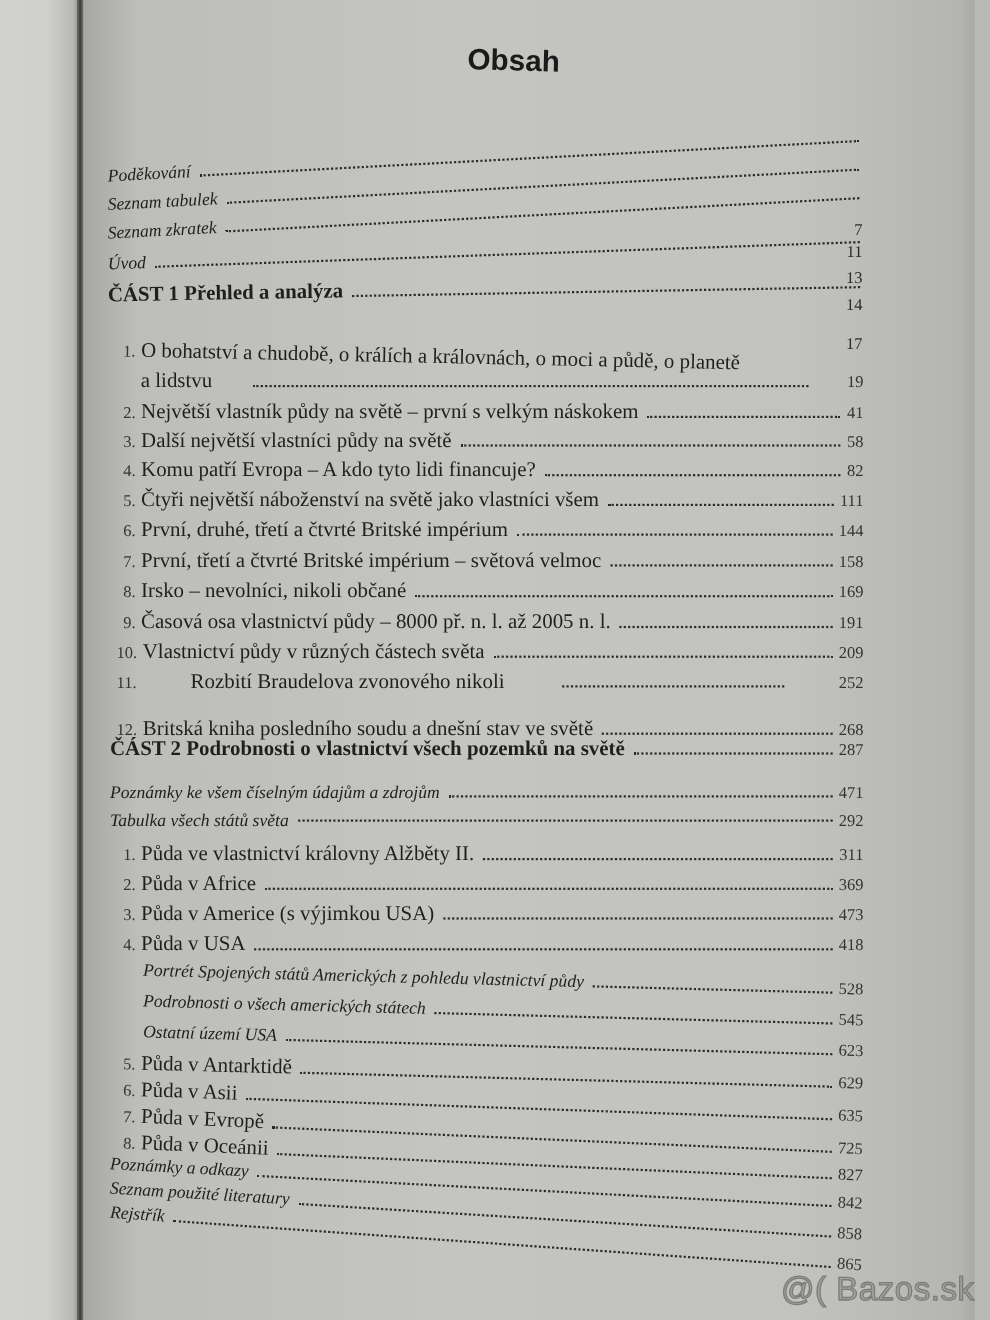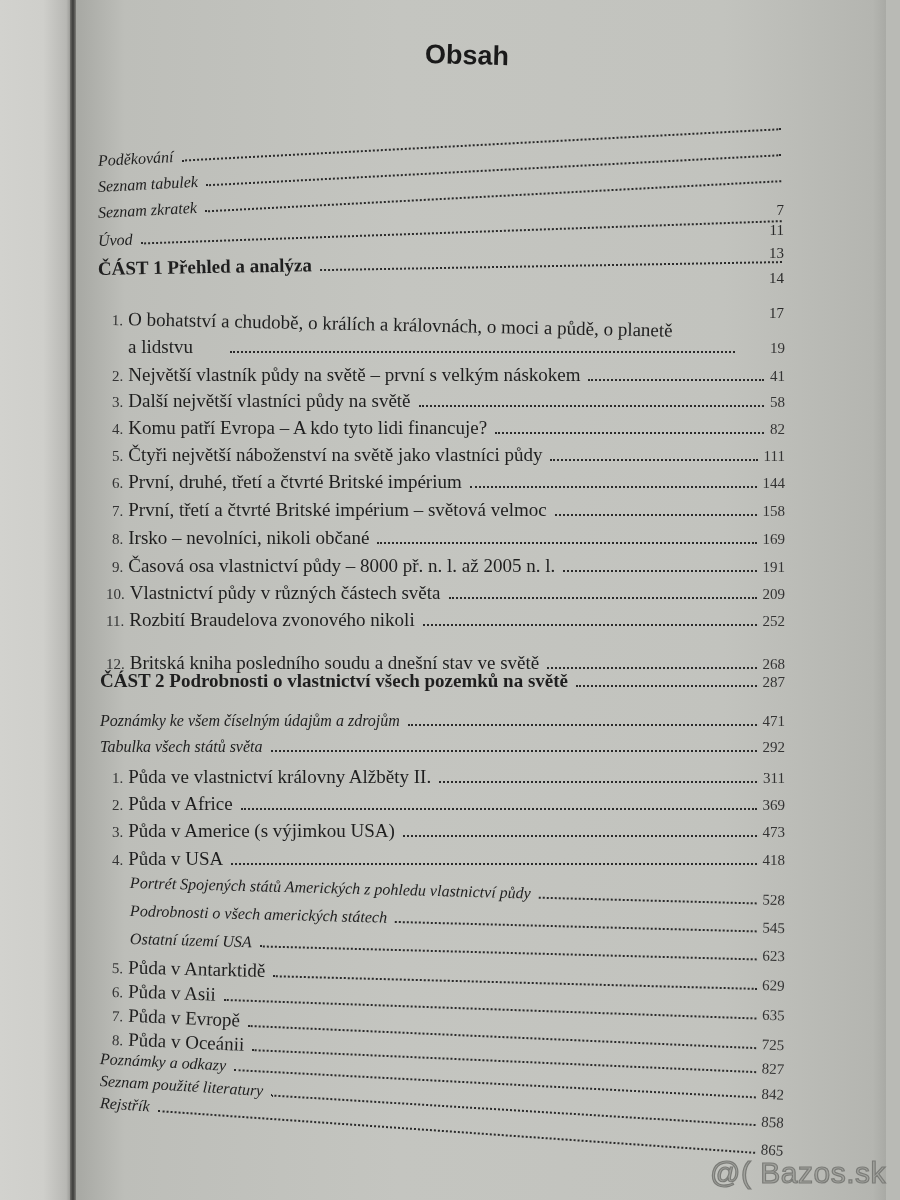--- a/index.html
+++ b/index.html
@@ -116,21 +116,21 @@
         <span class="num">58</span>
     </div>
     <div class="row" style="top:417px;left:36px;width:678px;">
       <span class="num">4.</span>
         <span class="label">Komu patří Evropa – A kdo tyto lidi financuje?</span>
         <span class="dots"></span>
         <span class="num">82</span>
     </div>
     <div class="row" style="top:444px;left:36px;width:678px;">
       <span class="num">5.</span>
-        <span class="label">Čtyři největší náboženství na světě jako vlastníci půdy</span>
+        <span class="label">Čtyři největší náboženství na světě jako vlastníci všem</span>
         <span class="dots"></span>
         <span class="num">111</span>
     </div>
     <div class="row" style="top:471px;left:36px;width:678px;">
       <span class="num">6.</span>
         <span class="label">První, druhé, třetí a čtvrté Britské impérium</span>
         <span class="dots"></span>
         <span class="num">144</span>
     </div>
     <div class="row" style="top:499px;left:36px;width:678px;">
@@ -150,21 +150,21 @@
         <span class="label">Časová osa vlastnictví půdy – 8000 př. n. l. až 2005 n. l.</span>
         <span class="dots"></span>
         <span class="num">191</span>
     </div>
     <div class="row" style="top:582px;left:30px;width:684px;">
       <span class="num">10.</span>
         <span class="label">Vlastnictví půdy v různých částech světa</span>
         <span class="dots"></span>
         <span class="num">209</span>
     </div>
-    <div class="row" style="top:609px;left:30px;width:684px;">
+    <div class="row" style="top:609px;left:30px;width:684px;gap:44px;">
       <span class="num">11.</span>
         <span class="label">Rozbití Braudelova zvonového nikoli</span>
         <span class="dots"></span>
         <span class="num">252</span>
     </div>
     <div class="row" style="top:652px;left:30px;width:684px;">
       <span class="num">12.</span>
         <span class="label">Britská kniha posledního soudu a dnešní stav ve světě</span>
         <span class="dots"></span>
         <span class="num">268</span>
@@ -173,21 +173,21 @@
     <div class="row part" style="top:670px;left:24px;width:690px;">
       <span class="label">ČÁST 2 Podrobnosti o vlastnictví všech pozemků na světě</span>
         <span class="dots"></span>
         <span class="num">287</span>
     </div>
     <div class="row italic" style="top:712px;left:24px;width:690px;justify-content:center;">
       <span class="label">Poznámky ke všem číselným údajům a zdrojům</span>
         <span class="dots"></span>
         <span class="num">471</span>
     </div>
-    <div class="row italic" style="top:738px;left:24px;width:690px;">
+    <div class="row italic" style="top:738px;left:24px;width:690px;align-items:center;">
       <span class="label">Tabulka všech států světa</span>
         <span class="dots"></span>
         <span class="num">292</span>
     </div>
 
     <div class="row" style="top:766px;left:36px;width:678px;">
       <span class="num">1.</span>
         <span class="label">Půda ve vlastnictví královny Alžběty II.</span>
         <span class="dots"></span>
         <span class="num">311</span>

